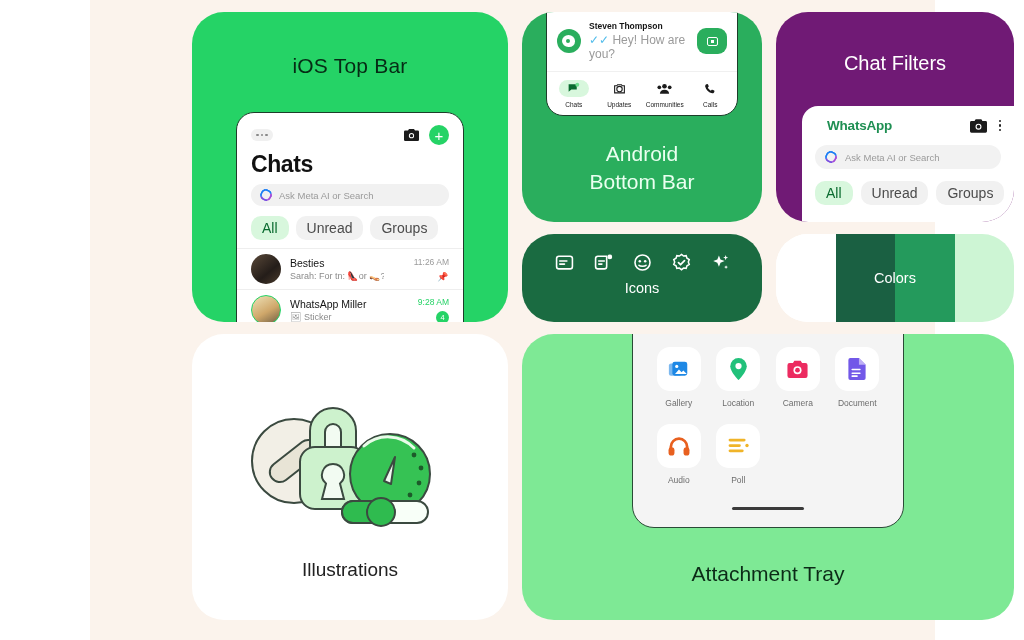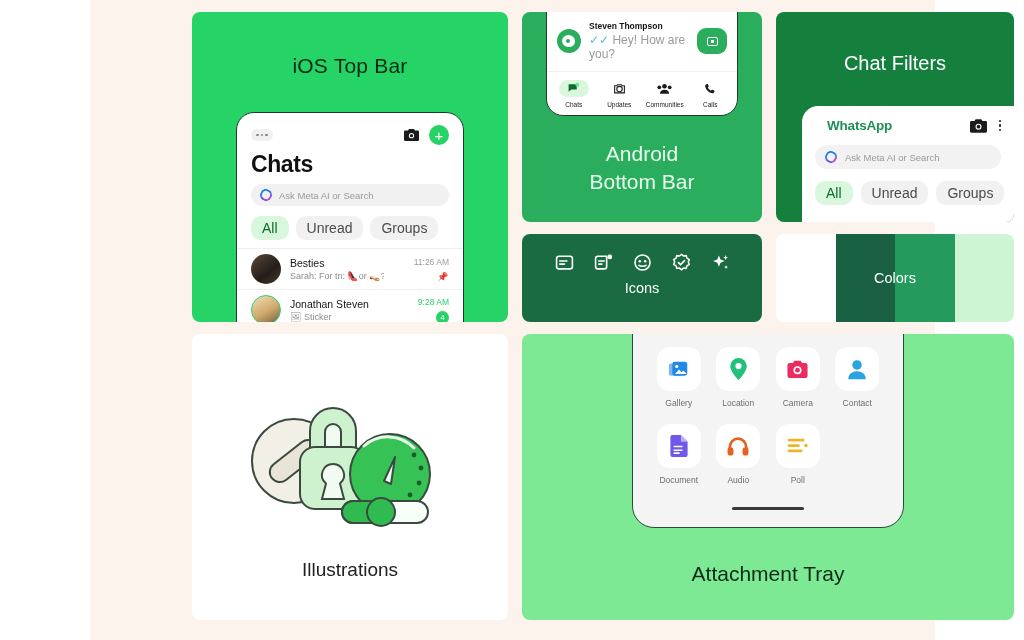--- a/index.html
+++ b/index.html
@@ -9,21 +9,21 @@
     background: #ffffff;
     overflow: hidden;
     position: relative;
   }
   .stage {
     position: absolute;
     left: 90px; top: 0;
     width: 845px; height: 640px;
     background: #fbf3ec;
   }
-  .card { position: absolute; border-radius: 8px; overflow: hidden; }
+  .card { position: absolute; border-radius: 32px; overflow: hidden; }
 
   
   #ios-card {
     left: 102px; top: 12px; width: 316px; height: 310px;
     background: #25d366;
   }
   #ios-card .card-title {
     position: absolute; top: 42px; left: 0; width: 100%;
     text-align: center; color: #062b15;
     font-size: 21px; font-weight: 400; letter-spacing: .2px;
@@ -140,21 +140,21 @@
   .nav-lbl { font-size: 6.5px; color: #1b1b1b; }
   .and-home { width: 48px; height: 2px; border-radius: 2px; background: #2b2b2b; margin: 4px auto 0 auto; }
   #android-card .card-caption {
     position: absolute; left: 0; top: 128px; width: 100%;
     text-align: center; color: #eafff0; font-size: 21px; line-height: 1.35;
   }
 
   
   #filters-card {
     left: 686px; top: 12px; width: 238px; height: 210px;
-    background: #15803d;
+    background: #701a75;
   }
   #filters-card .card-title {
     position: absolute; top: 40px; left: 0; width: 100%;
     text-align: center; color: #ffffff; font-size: 20px;
   }
   .panel-wa {
     position: absolute; left: 26px; top: 94px; width: 212px; height: 122px;
     background: #ffffff; border-radius: 16px 0 0 0; padding: 12px 13px;
   }
   .wa-head { display: flex; align-items: center; justify-content: space-between; }
@@ -274,21 +274,21 @@
         </div>
         <div class="chat-meta">
           <div class="chat-time">11:26 AM</div>
           <span class="pin-ico">📌</span>
         </div>
       </div>
 
       <div class="chat-row">
         <div class="avatar ring"></div>
         <div class="chat-main">
-          <div class="chat-name">Jonathan Steven</div>
+          <div class="chat-name">WhatsApp Miller</div>
           <div class="chat-prev">🖼 Sticker</div>
         </div>
         <div class="chat-meta">
           <div class="chat-time green">9:28 AM</div>
           <div class="unread-badge">4</div>
         </div>
       </div>
     </div>
   </div>
 
@@ -494,29 +494,20 @@
           <div class="tray-ico">
             <svg width="21" height="21" viewBox="0 0 24 22">
               <path fill="#ec2b60" d="M8.4 1h7.2l1.6 2.6H21a2.5 2.5 0 012.5 2.5v12A2.5 2.5 0 0121 20.6H3A2.5 2.5 0 01.5 18.1v-12A2.5 2.5 0 013 3.6h3.8z"></path>
               <circle cx="12" cy="11.8" r="4.6" fill="#fff"></circle>
                 <circle cx="12" cy="11.8" r="2.7" fill="#ec2b60"></circle>
             </svg>
           </div>
           <div class="tray-lbl">Camera</div>
         </div>
 
-        <div class="tray-item">
-          <div class="tray-ico">
-            <svg width="20" height="21" viewBox="0 0 22 24">
-              <circle cx="11" cy="6.8" r="5.4" fill="#2aa4e0"></circle>
-              <path d="M1 23c0-5.6 4.5-9 10-9s10 3.4 10 9z" fill="#2aa4e0"></path>
-            </svg>
-          </div>
-          <div class="tray-lbl">Contact</div>
-        </div>
 
         <div class="tray-item">
           <div class="tray-ico">
             <svg width="18" height="22" viewBox="0 0 18 23">
               <path fill="#7258e8" d="M2 0h9l7 7v14a2 2 0 01-2 2H2a2 2 0 01-2-2V2a2 2 0 012-2z"></path>
               <path fill="#bdaef5" d="M11 0l7 7h-7z"></path>
               <path d="M4 12h8M4 16h8M4 19h5" stroke="#fff" stroke-width="1.7" stroke-linecap="round"></path>
             </svg>
           </div>
           <div class="tray-lbl">Document</div>

